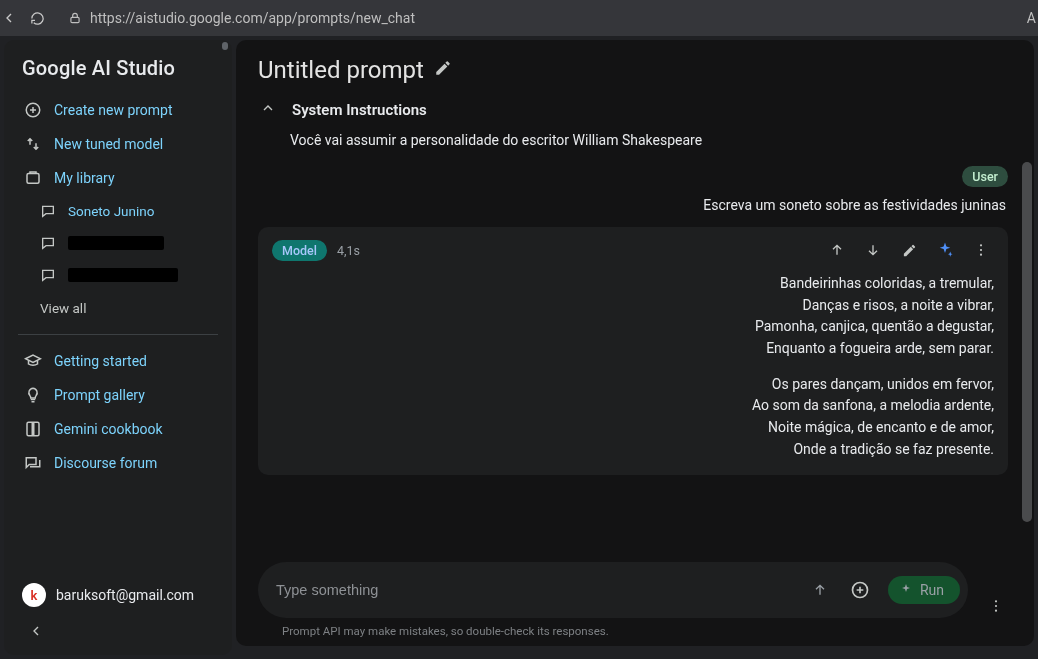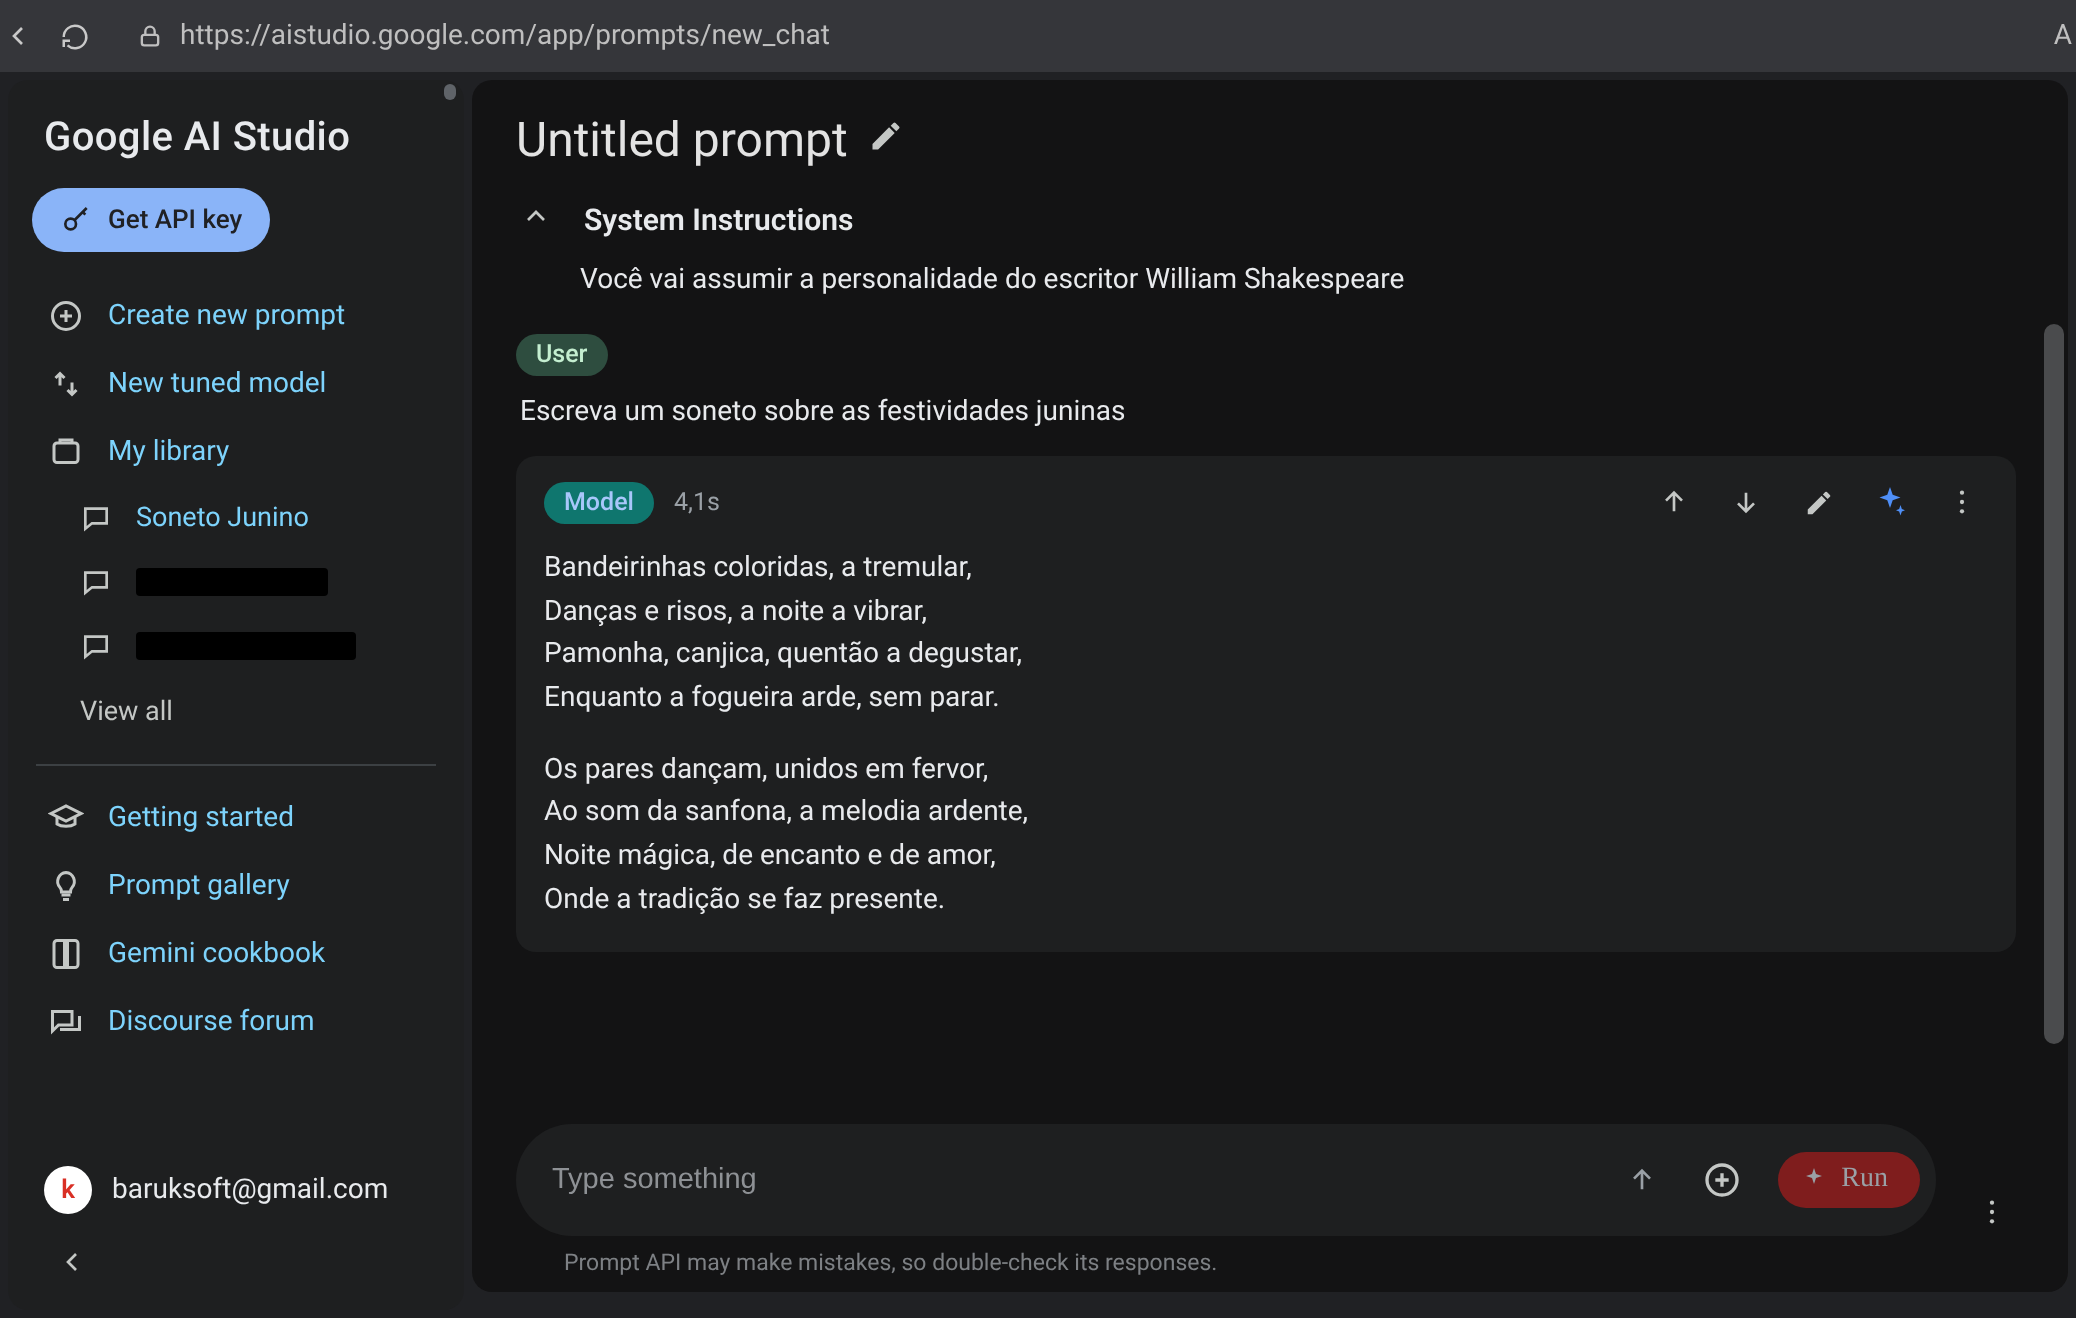--- a/index.html
+++ b/index.html
@@ -34,21 +34,21 @@
   
   .main { flex:1; background:#131314; margin:4px 4px 13px 4px; border-radius:10px; display:flex; flex-direction:column; min-width:0; position:relative;}
   .title-row { display:flex; align-items:center; gap:10px; padding: 16px 22px 10px 22px; }
   .title-row h1 { font-size:24px; font-weight:400; color:#e3e3e3; }
   .title-row .edit { cursor:pointer; color:#c4c7c5; }
   .sys-row { display:flex; align-items:center; gap:14px; padding: 4px 22px 4px 22px; }
   .sys-row .chev { cursor:pointer; color:#c4c7c5; padding:2px;}
   .sys-row .label { font-size:15px; font-weight:600; color:#e8eaed; }
   .sys-text { font-size:14px; color:#e8eaed; padding: 6px 22px 10px 54px; }
 
-  .chat-scroll { position:relative; flex:1; overflow:hidden; }
+  .chat-scroll { position:relative; flex:1; overflow:hidden;text-align:right; }
   .chat-inner { position:absolute; inset:0 10px 0 0; padding: 2px 16px 10px 22px; }
   .main-scrollbar { position:absolute; right:2px; top:4px; width:10px; bottom:4px; }
   .main-scrollbar .thumb { position:absolute; top:0; right:0; width:10px; height:360px; background:#4a4b4d; border-radius:5px; }
 
   .msg-user { padding: 6px 0 2px 0; }
   .chip { display:inline-block; font-size:12.5px; font-weight:500; padding:3px 10px; border-radius:12px; }
   .chip.user { background:#2e4d3f; color:#c4eed0; }
   .chip.model { background:#0f766e; color:#a8c7fa; }
   .user-text { font-size:14px; color:#e8eaed; padding: 10px 2px 10px 2px; }
 
@@ -59,21 +59,21 @@
   .model-head .act { width:26px; height:26px; display:flex; align-items:center; justify-content:center; color:#c4c7c5; cursor:pointer; border-radius:50%; }
   .poem { font-size:14px; color:#e8eaed; line-height:1.55; padding-top:10px; }
   .poem .stanza { margin-bottom: 14px; }
   .poem .stanza:last-child { margin-bottom: 0; }
 
   .input-row { display:flex; align-items:flex-end; gap:20px; padding: 12px 18px 4px 22px; }
   .input-box { flex:1; display:flex; align-items:center; gap:8px; background:#1e1f20; border-radius:28px; padding: 12px 8px 12px 18px; }
   .input-box input { flex:1; background:transparent; border:none; outline:none; color:#e8eaed; font-size:14.5px; }
   .input-box input::placeholder { color:#8e9195; }
   .input-box .ibtn { width:32px; height:32px; display:flex; align-items:center; justify-content:center; color:#c4c7c5; cursor:pointer; border-radius:50%; }
-  .run-chip { display:flex; align-items:center; gap:6px; background:#7f1d1d; color:#9aa0a6; padding:6px 16px 6px 10px; border-radius:20px; margin-left:4px; font-size:14px; cursor:default;font-family:Liberation Serif, serif; }
+  .run-chip { display:flex; align-items:center; gap:6px; background:#14532d; color:#9aa0a6; padding:6px 16px 6px 10px; border-radius:20px; margin-left:4px; font-size:14px; cursor:default; }
   .run-chip svg { fill:#9aa0a6; }
   .footer-note { font-size:11.5px; color:#7d8084; padding: 2px 0 8px 46px; }
   .sparkle { color:#4f8ff7; }
 
   svg { flex-shrink:0; }
 </style>
 </head>
 <body>
 
 <div class="browser-bar">
@@ -99,28 +99,20 @@
 </div>
 
 <div class="app">
 
   <div class="sidebar-wrap">
     <div class="sb-scrollbar">
         <div class="thumb"></div>
       </div>
     <div class="sidebar">
       <div class="brand">Google AI Studio</div>
-      <div class="api-chip">
-        <svg width="16" height="16" viewBox="0 0 24 24" fill="none" stroke-width="2">
-            <circle cx="8" cy="15" r="4"></circle>
-            <path d="M11 12l9-9"></path>
-            <path d="M17 6l2 2"></path>
-          </svg>
-        <span>Get API key</span>
-      </div>
 
       <div class="nav-section">
         <div class="nav-item">
           <svg width="18" height="18" viewBox="0 0 24 24" fill="none" stroke="#c4c7c5" stroke-width="2">
               <circle cx="12" cy="12" r="9"></circle>
               <path d="M12 8v8M8 12h8"></path>
             </svg>
           <span>Create new prompt</span>
         </div>
         <div class="nav-item">

